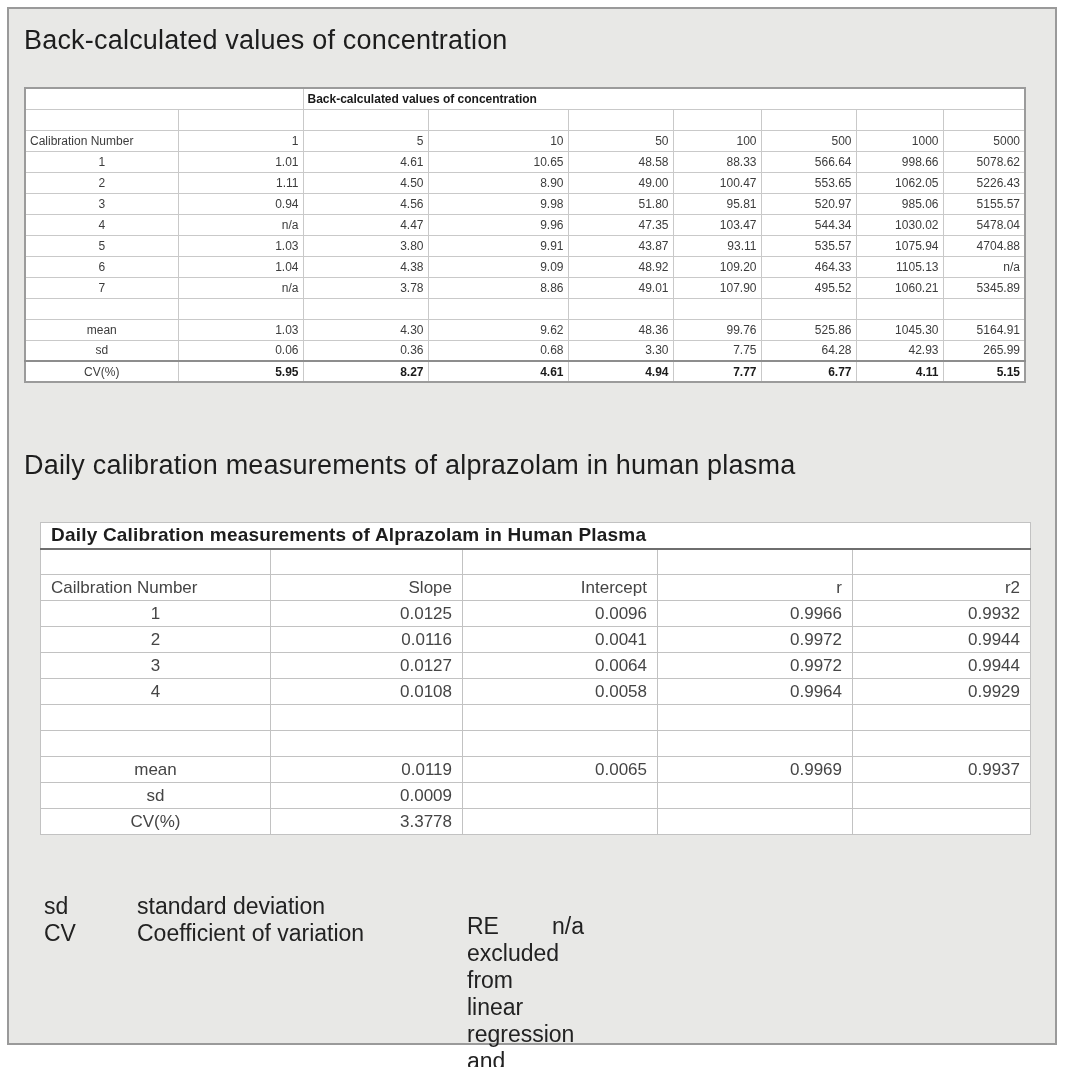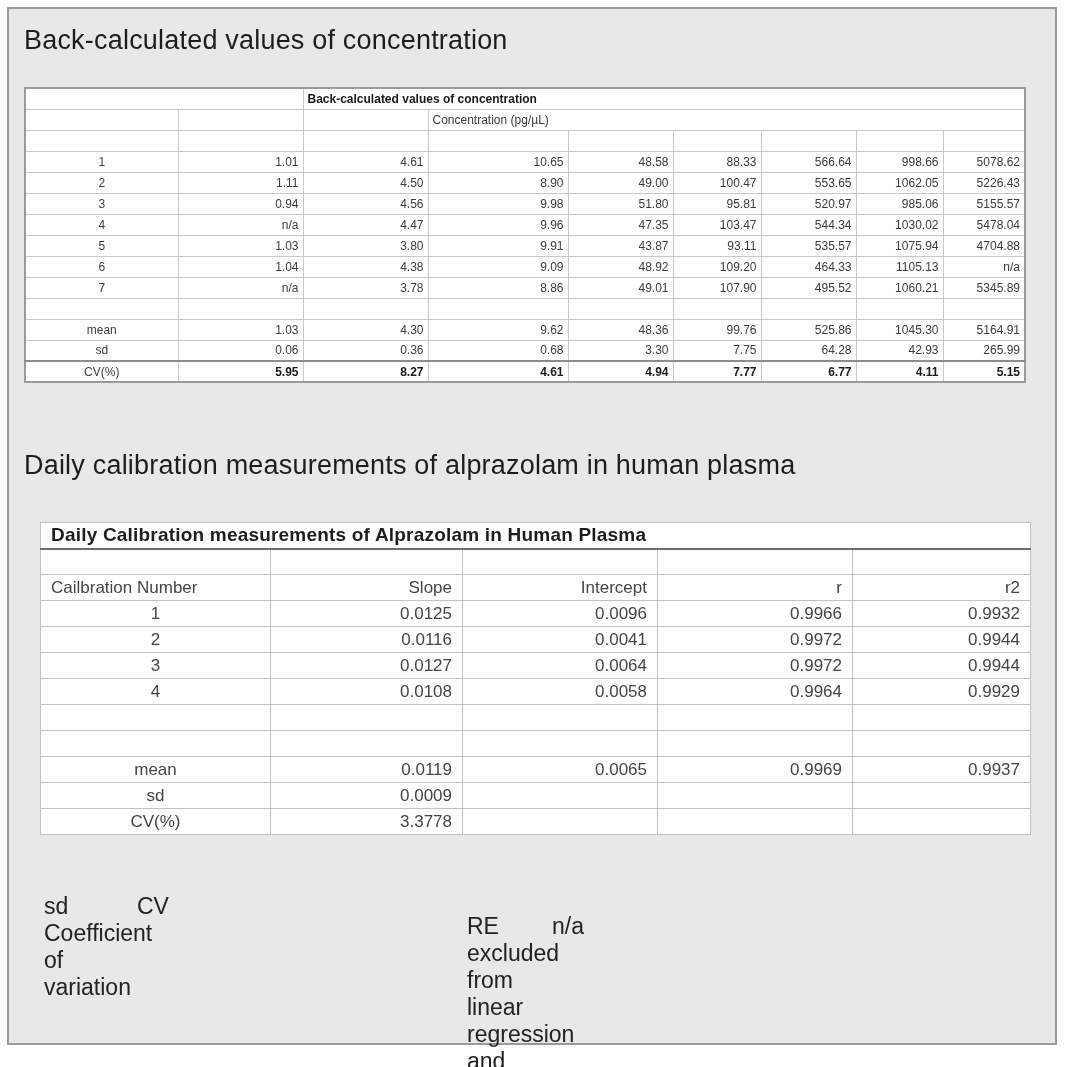--- a/index.html
+++ b/index.html
@@ -81,32 +81,37 @@
       </colgroup>
     <tbody>
         <tr>
           <td colspan="2" class="c"></td>
           <td colspan="7" class="l b">Back-calculated values of concentration</td>
         </tr>
         <tr>
           <td></td>
           <td></td>
           <td></td>
-          <td colspan="6" class="l">Concentration (pg/µL)</td>
-        </tr>
-        <tr>
-          <td></td>
-          <td></td>
-          <td></td>
-          <td></td>
-          <td></td>
-          <td></td>
-          <td></td>
-          <td></td>
-          <td></td>
+          <td></td>
+          <td></td>
+          <td></td>
+          <td></td>
+          <td></td>
+          <td></td>
+        </tr>
+        <tr>
+          <td class="l">Calibration Number</td>
+          <td class="r">1</td>
+          <td class="r">5</td>
+          <td class="r">10</td>
+          <td class="r">50</td>
+          <td class="r">100</td>
+          <td class="r">500</td>
+          <td class="r">1000</td>
+          <td class="r">5000</td>
         </tr>
         <tr>
           <td class="c">1</td>
           <td class="r">1.01</td>
           <td class="r">4.61</td>
           <td class="r">10.65</td>
           <td class="r">48.58</td>
           <td class="r">88.33</td>
           <td class="r">566.64</td>
           <td class="r">998.66</td>
@@ -315,20 +320,21 @@
           <td class="r"></td>
           <td class="r"></td>
           <td class="r"></td>
         </tr>
       </tbody>
   </table>
 
   <div class="legend">
     <div class="lcol" id="legend-left">
         <div class="term">sd</div>
+        <div class="def">standard deviation</div>
         <div class="term">CV</div>
         <div class="def">Coefficient of variation</div>
       </div>
     <div class="lcol" id="legend-right">
         <div class="term">RE</div>
         <div class="term">n/a</div>
         <div class="def">excluded from linear regression and calculation of mean due to injection error</div>
       </div>
   </div>
 </div>

